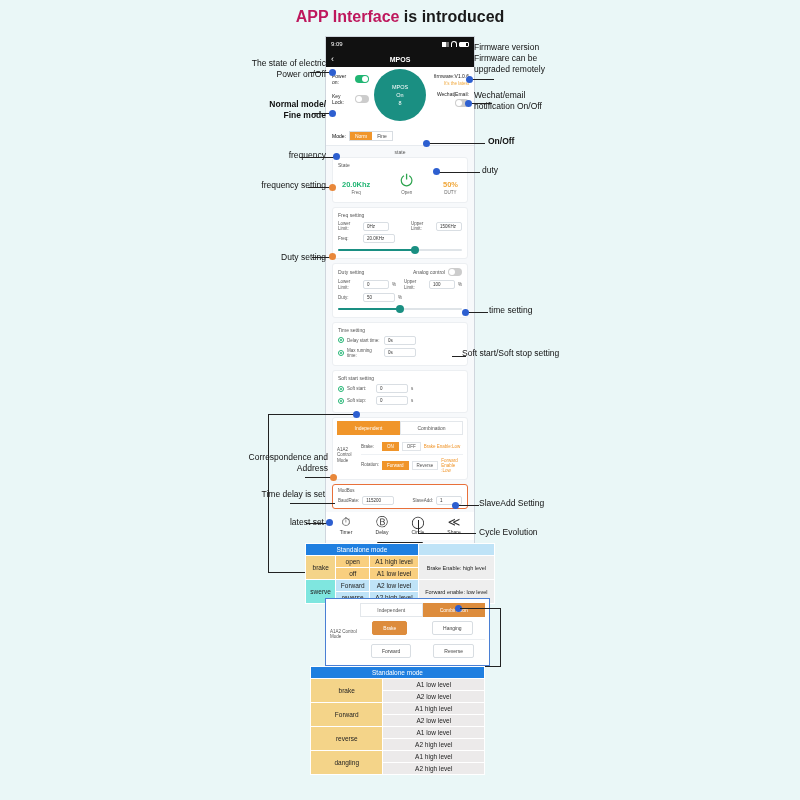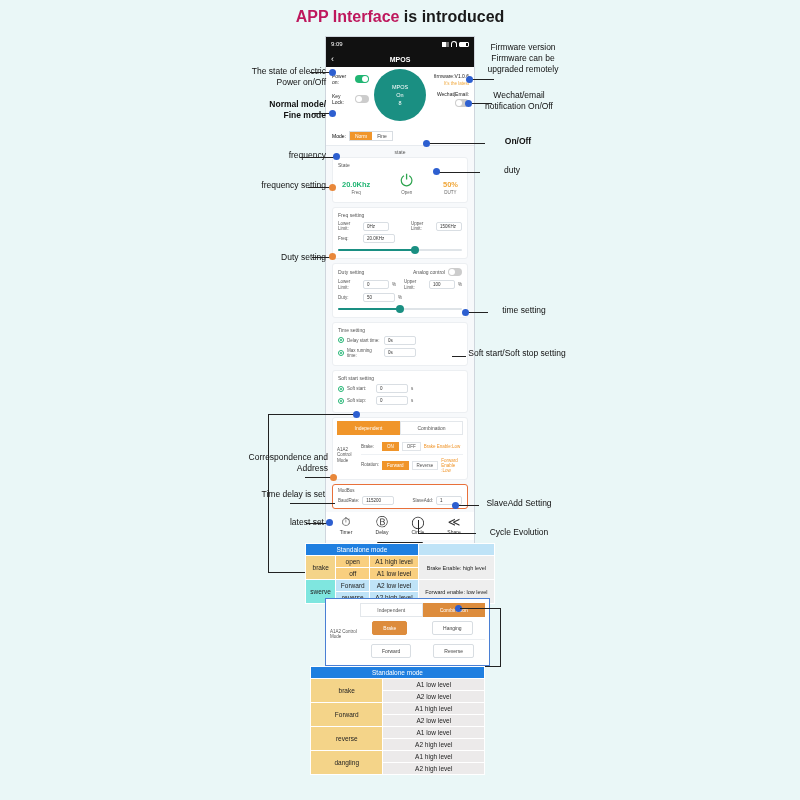--- a/index.html
+++ b/index.html
@@ -115,21 +115,21 @@
   .modbus .r{ display:flex; align-items:center; gap:3px; font-size:4.5px; color:#555;}
 
   .tabbar{ display:flex; padding:4px 2px 5px; background:#fff; }
   .tabbar .ti{ flex:1; text-align:center; font-size:5px; color:#333; }
   .tabbar .ti .g{ font-size:12px; line-height:1.1; display:block;}
   .homebar{ height:2px; width:46px; background:#222; border-radius:2px; margin:2px auto 0;}
 
   
   .ann{ position:absolute; font-size:8.5px; color:#111; line-height:1.3; }
   .ann.r{ text-align:right; }
-  .ann.l{ text-align:center; }
+  .ann.l{ text-align:left; }
   .lead{ position:absolute; background:#222; height:1px; }
   .leadv{ position:absolute; background:#222; width:1px; }
   .dot{ position:absolute; width:7px; height:7px; border-radius:50%; }
   .dot.blue{ background:#2d5fd0; }
   .dot.orange{ background:#e8873a; }
 
   
   .tbl{ position:absolute; border-collapse:collapse; font-size:6.5px; color:#222; }
   .tbl td,.tbl th{ border:1px solid #fff; padding:2px 3px; text-align:center; }
   .hdr{ background:#1f7fe0; color:#fff; font-weight:normal; }
@@ -370,21 +370,21 @@
       <span>Circle</span>
     </div>
     <div class="ti">
       <span class="g">≪</span>
       <span>Share</span>
     </div>
   </div>
   <div class="homebar"></div>
 </div>
 
-<div class="ann r" style="left:248px; top:58px; width:78px;margin-top:8px;">The state
+<div class="ann r" style="left:248px; top:58px; width:78px;">The state
 of electric
 Power on/Off</div>
 <div class="lead" style="left:310px; top:72px; width:22px;"></div>
 <div class="dot blue" style="left:329px; top:69px;"></div>
 
 <div class="ann r" style="left:250px; top:99px; width:76px;font-weight:bold;">Normal mode/
 Fine mode</div>
 <div class="lead" style="left:312px; top:113px; width:20px;"></div>
 <div class="dot blue" style="left:329px; top:110px;"></div>
 

